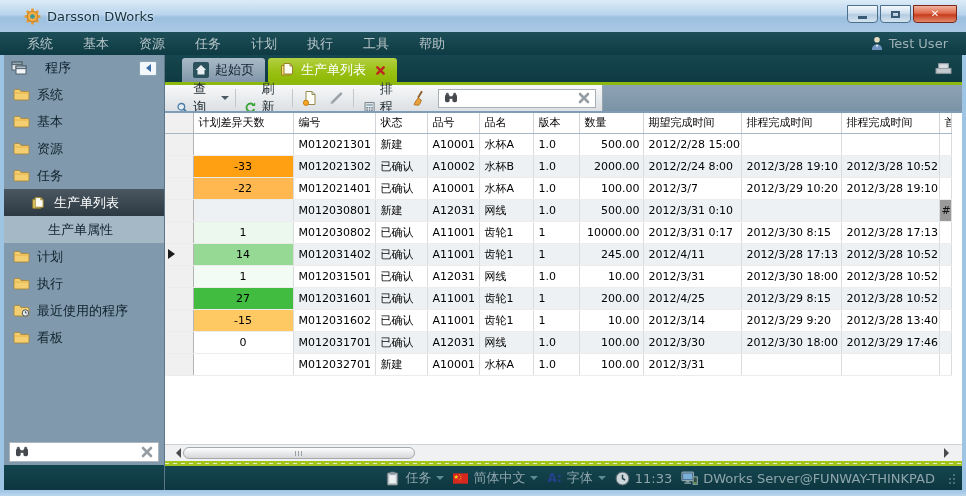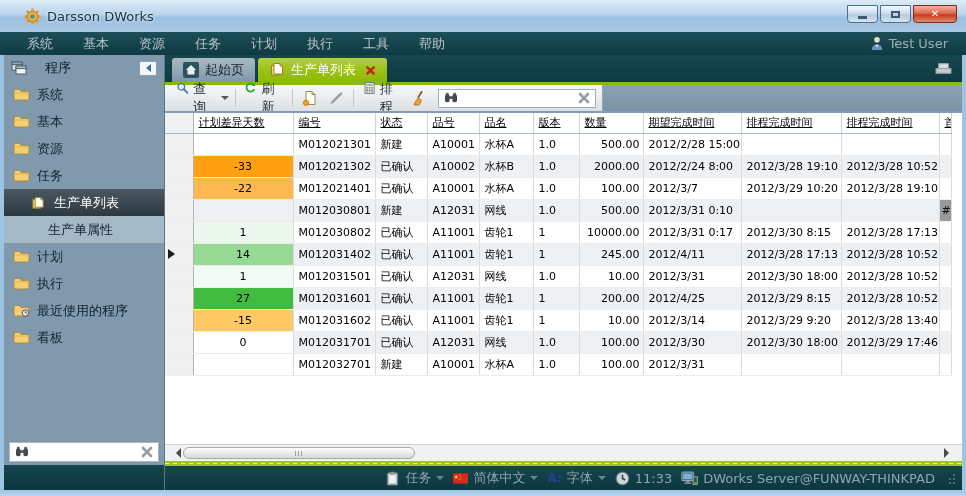--- a/index.html
+++ b/index.html
@@ -40,45 +40,45 @@
   .side-spacer { flex:1; }
   .side-search { margin:4px 5px 3px 5px; height:20px; flex:0 0 20px; background:#fff; border:1px solid #aeb6bb; display:flex; align-items:center; padding:0 5px; gap:4px; }
   .side-search svg.bino { width:14px; height:12px; }
   .side-search input { flex:1; border:none; outline:none; min-width:0; font-size:12px; background:transparent; }
   .side-search .clear-x { width:12px; height:12px; }
   .side-bottom { height:25px; flex:0 0 25px; background:linear-gradient(#14454e,#0d3640); }
 
   
   .content { flex:1; display:flex; flex-direction:column; min-width:0; background:#8099ac; }
 
-  .tabstrip { height:27px; flex:0 0 27px; background:linear-gradient(#16464f,#0e3a43); display:flex; align-items:flex-end; padding-left:7px; position:relative; }
+  .tabstrip { height:27px; flex:0 0 27px; background:linear-gradient(#16464f,#0e3a43); display:flex; align-items:flex-end; padding-left:17px; position:relative; }
   .tab { height:24px; display:flex; align-items:center; gap:6px; padding:0 11px; font-size:13px; border-radius:3px 3px 0 0; cursor:pointer; }
   .tab.inactive { background:linear-gradient(#a9bac7,#8096a9); color:#122430; }
   .tab.active { background:linear-gradient(#b3d041 0%,#9cc217 50%,#8db804 100%); color:#fff; margin-left:3px; }
   .tab .tab-icon { width:16px; height:16px; }
   .tab .tab-close { width:11px; height:11px; margin-left:3px; }
   .winlist-btn { position:absolute; right:10px; top:7px; width:17px; height:13px; }
 
   .green-line { height:3px; flex:0 0 3px; background:#8cb80f; }
 
   .toolbar { height:26px; flex:0 0 26px; display:flex; align-items:stretch; background:linear-gradient(#8da3b5,#7b93a6); }
   .toolbar-main { width:438px; flex:0 0 438px; background:linear-gradient(#f7f8f9,#dce0e3); display:flex; align-items:center; padding:0 6px; border-right:1px solid #9aa6ae; }
-  .tb-btn { display:flex; align-items:flex-start; gap:4px; padding:2px 5px; font-size:13px; color:#1e2a30; border-radius:2px; cursor:pointer; }
+  .tb-btn { display:flex; align-items:flex-end; gap:4px; padding:2px 5px; font-size:13px; color:#1e2a30; border-radius:2px; cursor:pointer; }
   .tb-btn svg { width:16px; height:16px; }
   .tb-caret { width:0; height:0; border:4px solid transparent; border-top-color:#4a5a64; margin:4px 2px 0 1px; }
   .tb-sep { width:1px; height:18px; background:#c2c7cb; margin:0 4px; }
   .tb-search { margin-left:6px; width:158px; height:19px; background:#fff; border:1px solid #a8b0b5; display:flex; align-items:center; padding:0 5px; gap:4px; }
   .tb-search svg.bino { width:14px; height:12px; }
   .tb-search input { flex:1; border:none; outline:none; min-width:0; font-size:12px; }
   .tb-search .clear-x { width:12px; height:12px; }
 
   
   .table-area { flex:1; background:#fff; overflow:hidden; border-top:2px solid #7f9db9; min-height:0; }
   table.grid { border-collapse:collapse; table-layout:fixed; width:786px; font-size:11px; color:#000; }
-  .grid th { height:20px; font-weight:normal; text-align:left; padding:0 5px; border-right:1px solid #d0d4d8; border-bottom:1px solid #a7b8c4; background:#fff; white-space:nowrap; overflow:hidden;text-decoration:underline; }
+  .grid th { height:20px; font-weight:normal; text-align:left; padding:0 5px; border-right:1px solid #d0d4d8; border-bottom:1px solid #a7b8c4; background:#fff; white-space:nowrap; overflow:hidden; }
   .grid th.c0 { background:#f0f0f0; border-right:1px solid #b4b4b4; }
   .grid td { height:22px; padding:0 5px; border-right:1px solid #dcdcdc; border-bottom:1px solid #ececec; white-space:nowrap; overflow:hidden; background:#fff; }
   .grid tr.alt td { background:#eef1f3; }
   .grid td.gutter { background:#f0f0f0 !important; border-right:1px solid #b4b4b4; padding:0 3px; }
   .grid td.diff { text-align:center; }
   .grid td.qty { text-align:right; padding-right:3px; }
   .grid td.extra-filled { background:#9a9a9a !important; color:#111; padding:0 2px; }
   .row-arrow { width:0; height:0; border-style:solid; border-width:5px 0 5px 7px; border-color:transparent transparent transparent #1c1c1c; }
   .c0{width:28px;} .c1{width:100px;} .c2{width:82px;} .c3{width:52px;} .c4{width:52px;} .c5{width:54px;} .c6{width:46px;} .c7{width:64px;margin-left:48px;} .c8{width:98px;} .c9{width:100px;} .c10{width:98px;} .c11{width:12px;}
 

